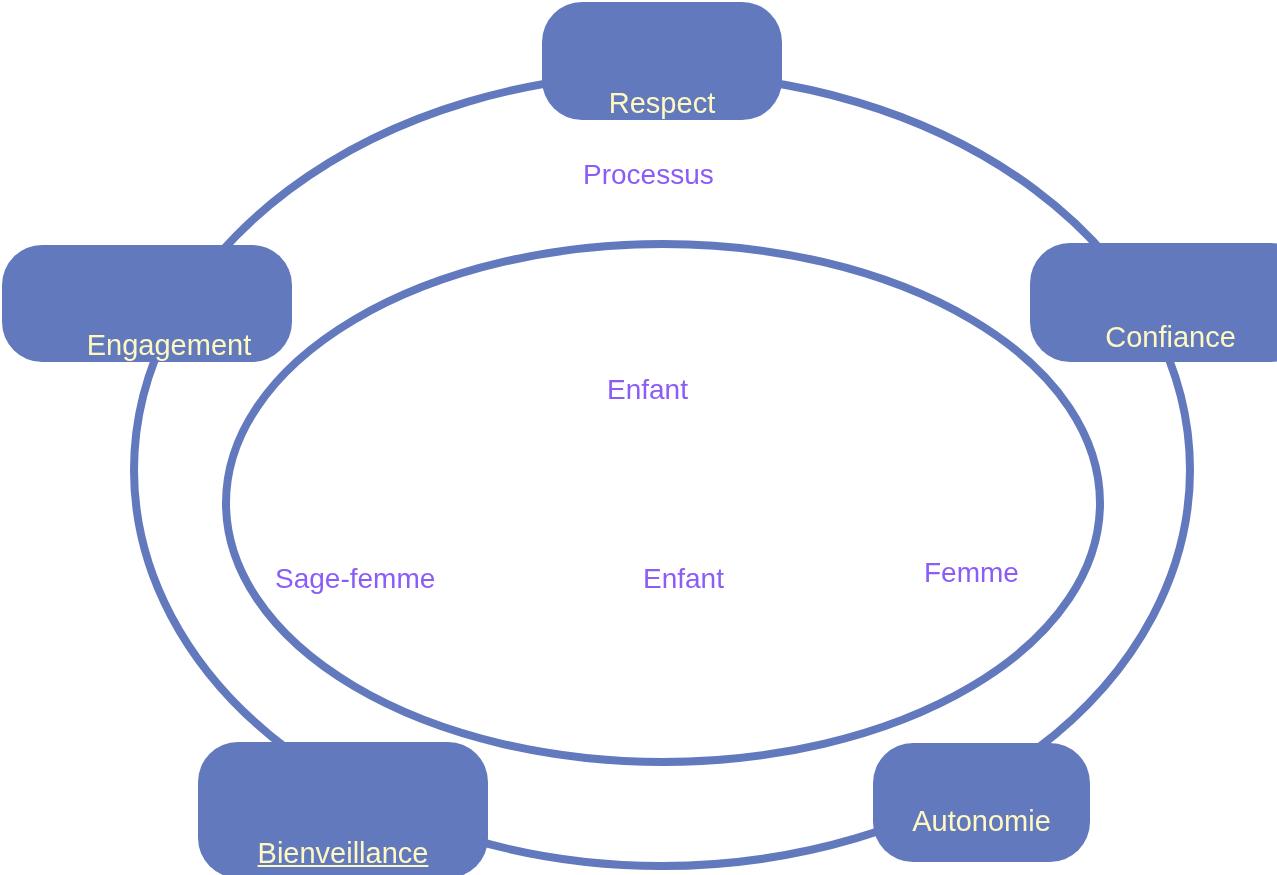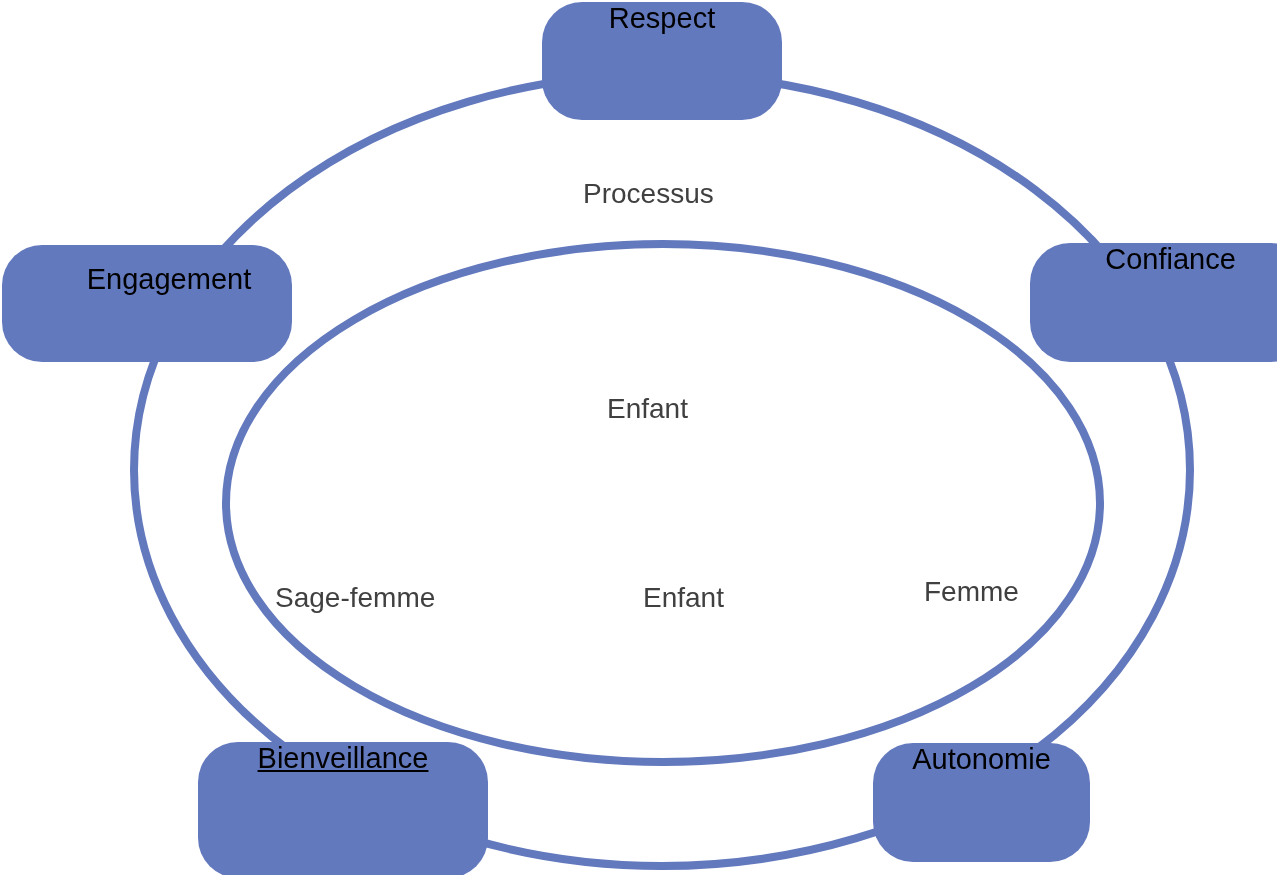--- a/index.html
+++ b/index.html
@@ -1,24 +1,24 @@
 <!DOCTYPE html>
 <html><head>
 <meta charset="utf-8">
 <style>
   html, body { margin: 0; padding: 0; background: #ffffff; }
   body { width: 1277px; height: 875px; position: relative; overflow: hidden; font-family: "Liberation Sans", sans-serif; }
   svg.rings { position: absolute; left: 0; top: 0; }
   .pill {
-    position: absolute; display: flex; align-items: flex-start; justify-content: center;
-    background: #6379be; color: #000000; font-size: 29px; border-radius: 38px;
+    position: absolute; display: flex; align-items: flex-end; justify-content: center;
+    background: #6379be; color: #fef9c3; font-size: 29px; border-radius: 38px;
     box-sizing: border-box;
   }
   .label {
-    position: absolute; color: #404040; font-size: 28px; white-space: nowrap; margin-top: 19px;
+    position: absolute; color: #8b5cf6; font-size: 28px; white-space: nowrap;
   }
 </style>
 </head>
 <body>
 
 <svg class="rings" width="1277" height="875">
   <ellipse cx="662" cy="470" rx="528" ry="396" fill="none" stroke="#6379be" stroke-width="8"></ellipse>
   <ellipse cx="663" cy="503" rx="437" ry="259" fill="none" stroke="#6379be" stroke-width="8"></ellipse>
 </svg>
 

